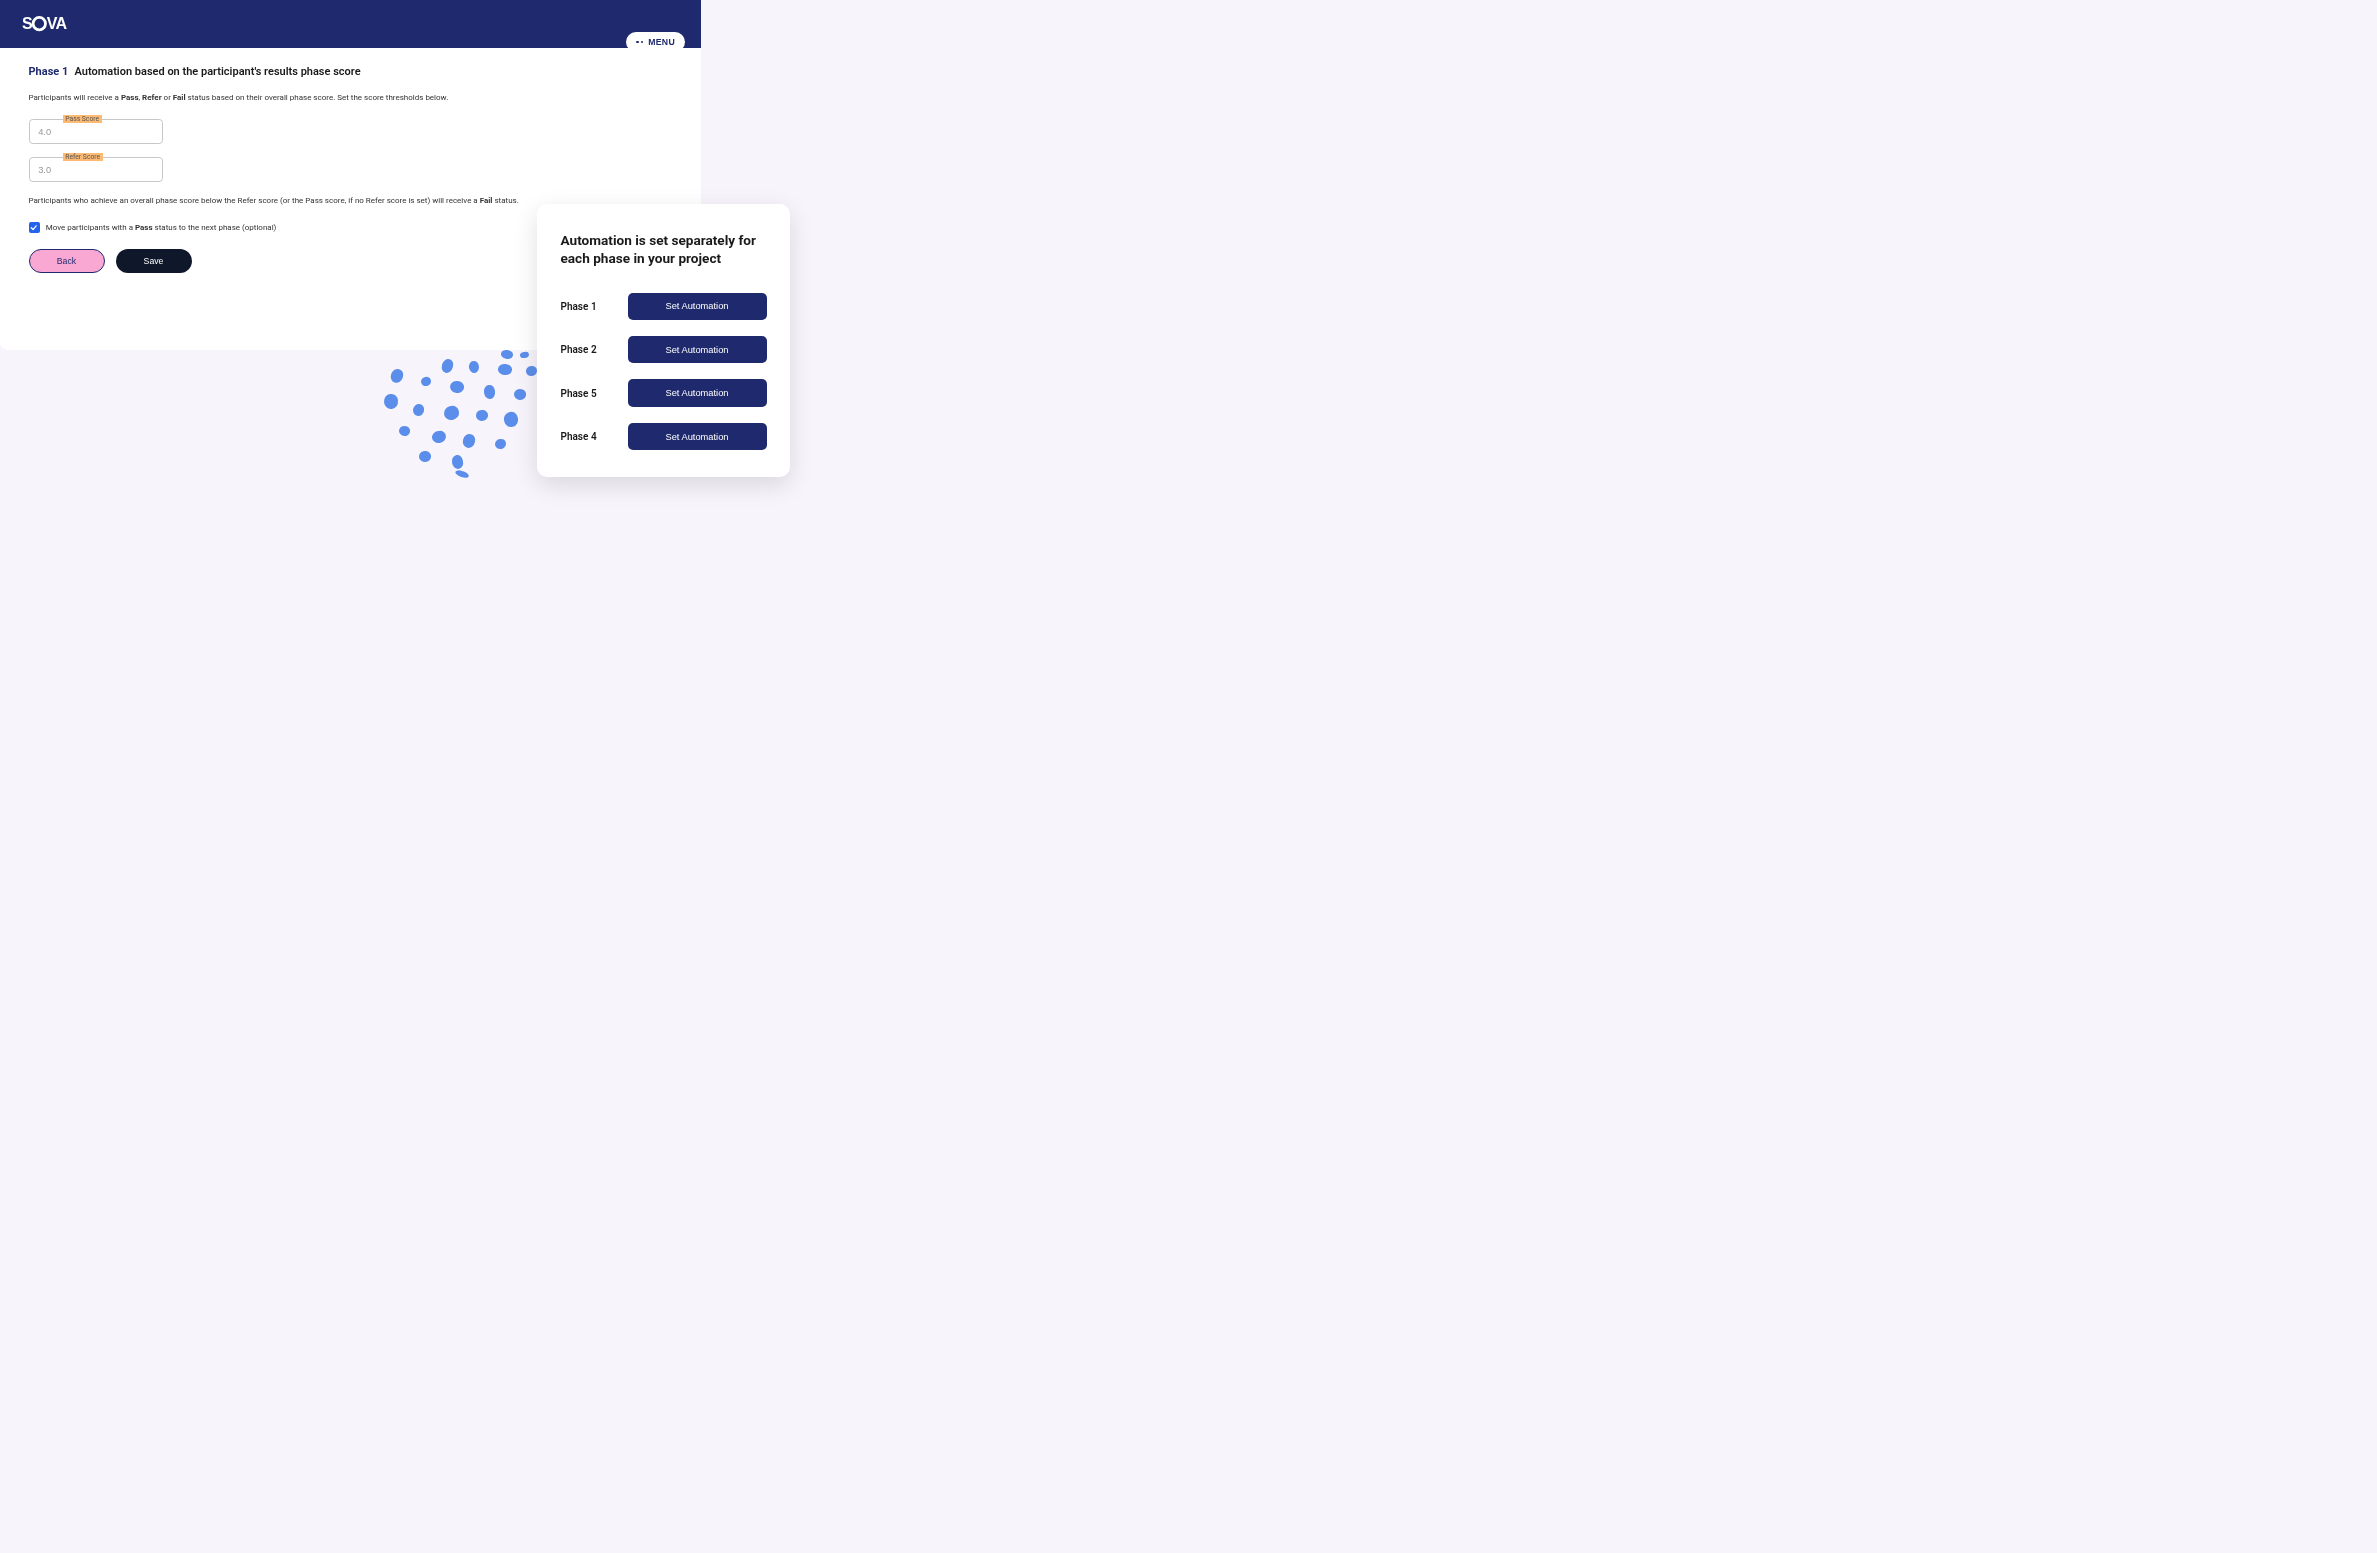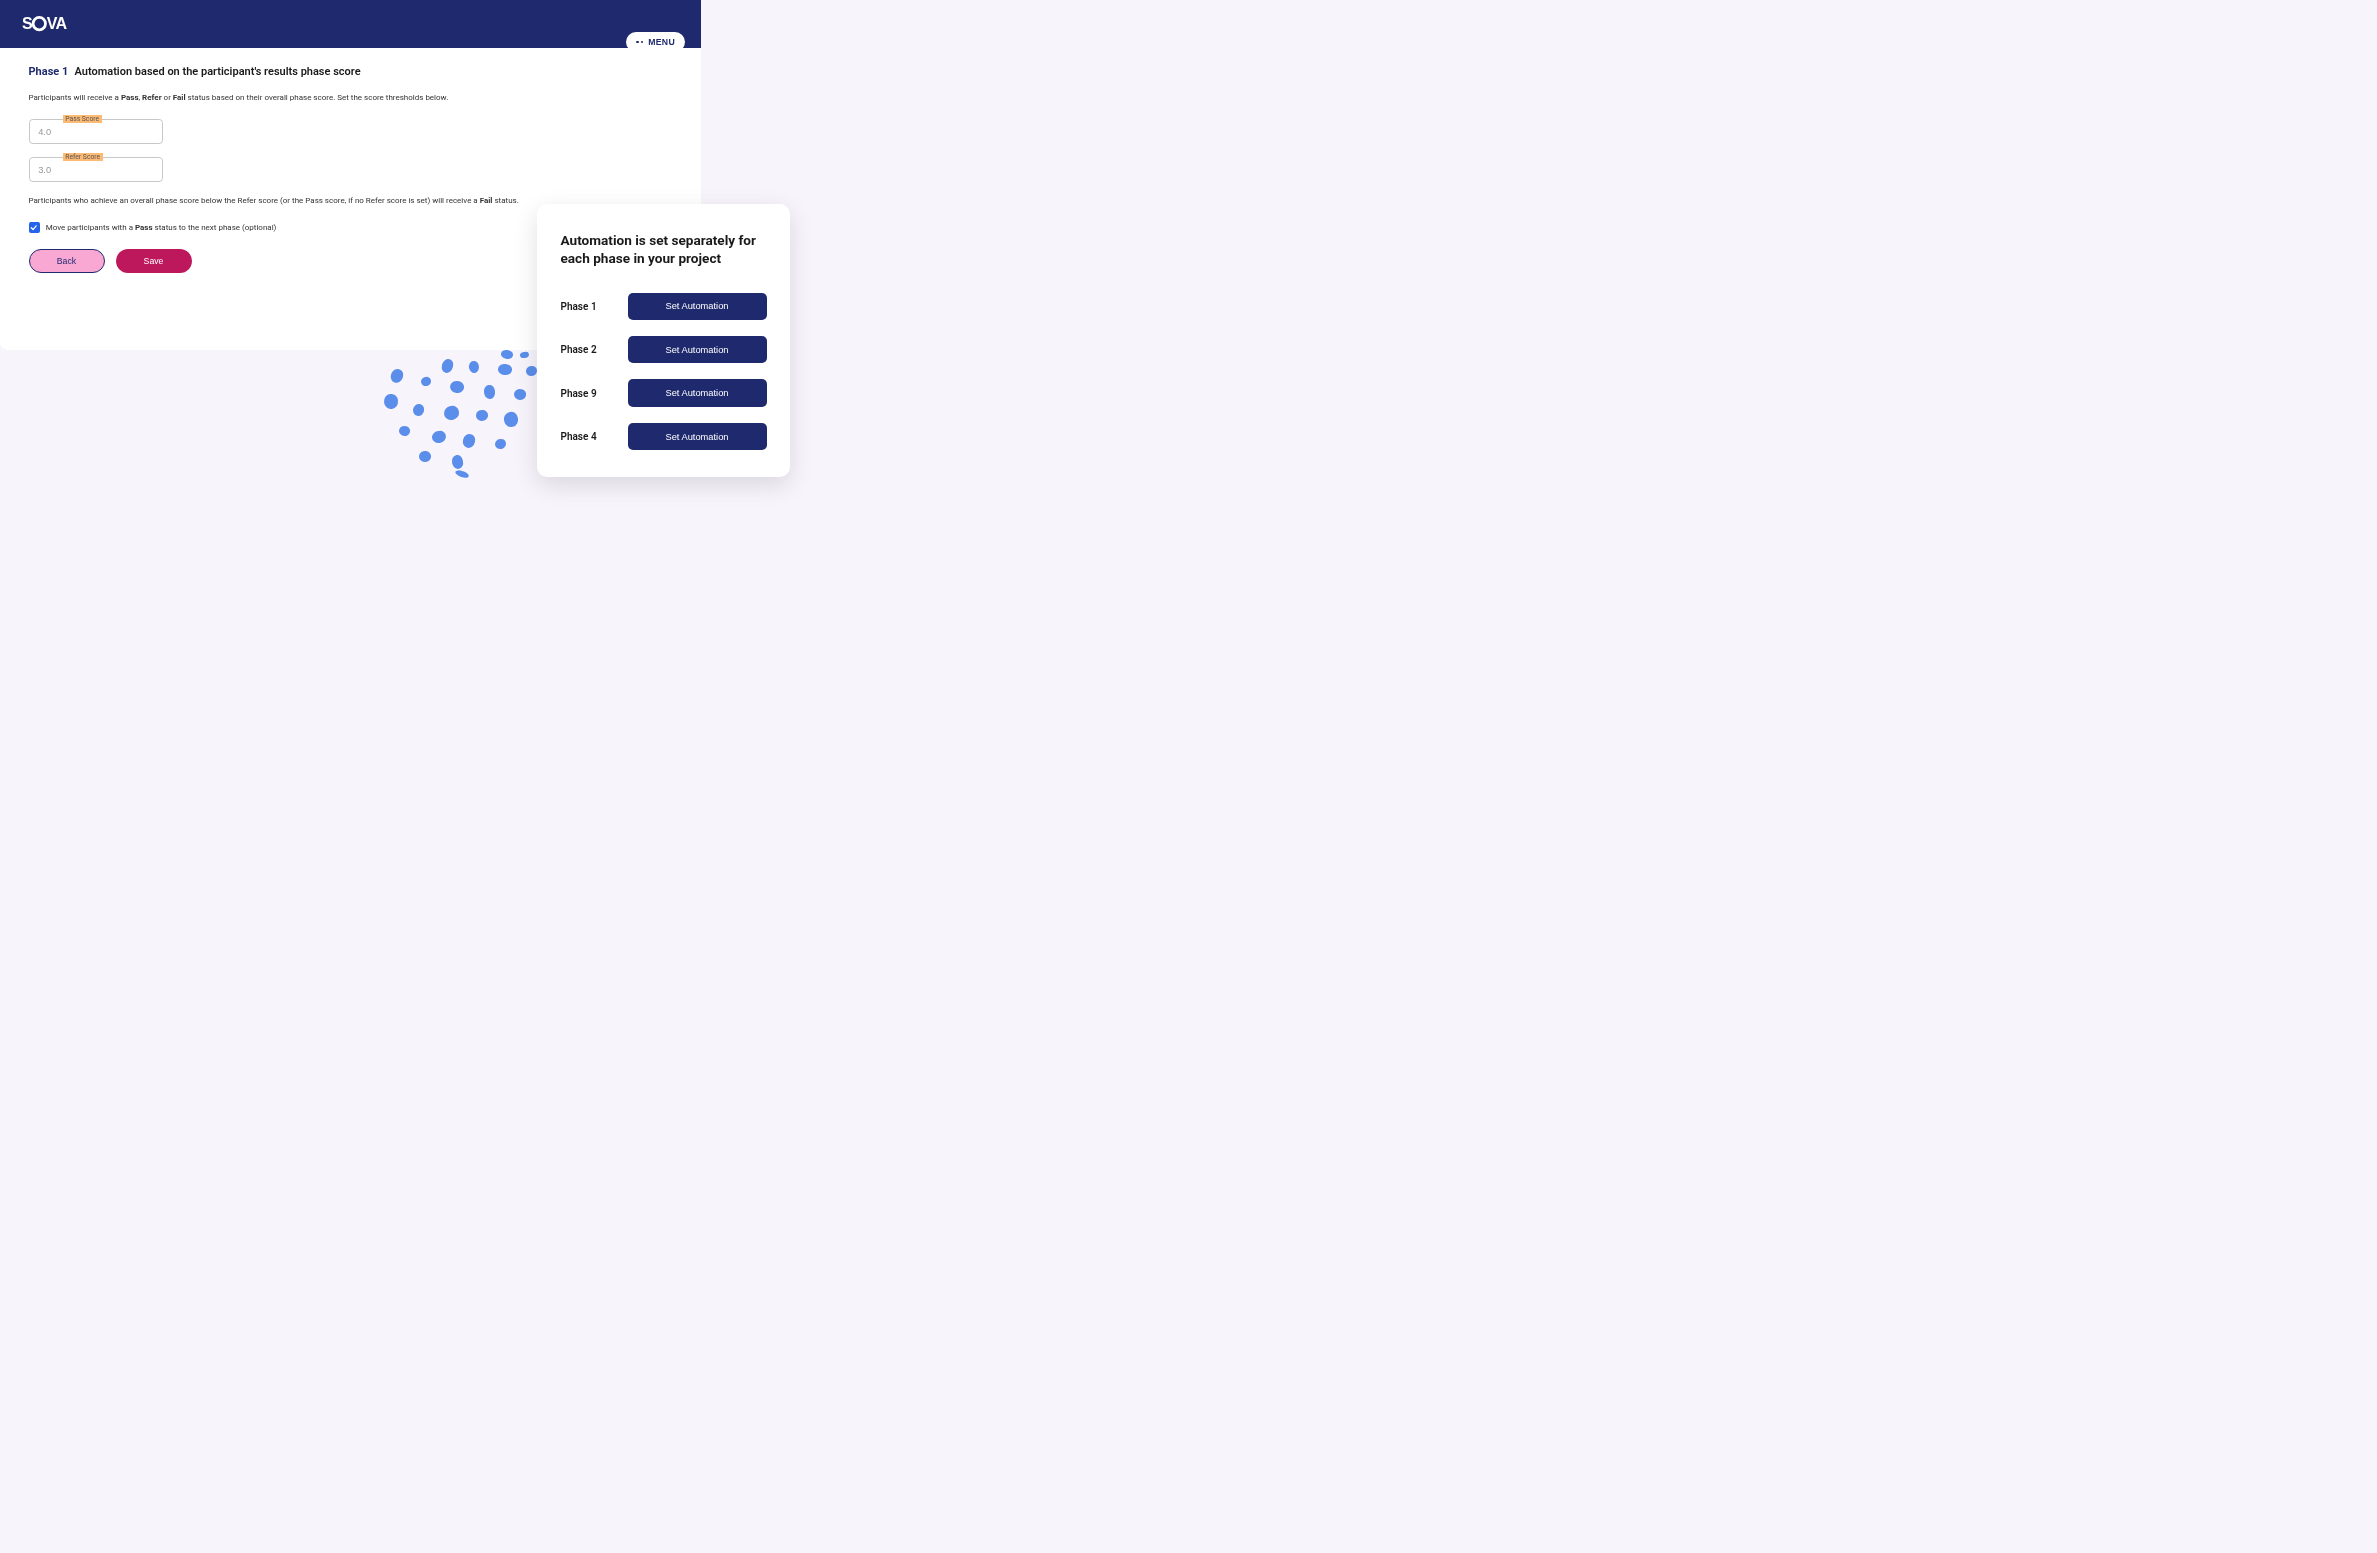--- a/index.html
+++ b/index.html
@@ -173,21 +173,21 @@
       cursor: pointer;
       text-align: center;
       border: none;
     }
     .btn-outline {
       background: #f9a8d4;
       border: 0.6px solid #1f2a6e;
       color: #1f2a6e;
     }
     .btn-solid {
-      background: #be185d;
+      background: #0f172a;
       color: #fff;
     }
     .decoration {
       position: absolute;
       top: 347px;
       left: 365px;
       width: 186px;
       height: 149px;
       pointer-events: none;
     }
@@ -332,21 +332,21 @@
     <h2>Automation is set separately for each phase in your project</h2>
     <div class="phase-row">
       <span class="phase-label">Phase 1</span>
       <button class="set-btn">Set Automation</button>
     </div>
     <div class="phase-row">
       <span class="phase-label">Phase 2</span>
       <button class="set-btn">Set Automation</button>
     </div>
     <div class="phase-row">
-      <span class="phase-label">Phase 9</span>
+      <span class="phase-label">Phase 5</span>
       <button class="set-btn">Set Automation</button>
     </div>
     <div class="phase-row">
       <span class="phase-label">Phase 4</span>
       <button class="set-btn">Set Automation</button>
     </div>
   </div>
 
 </div>
 

